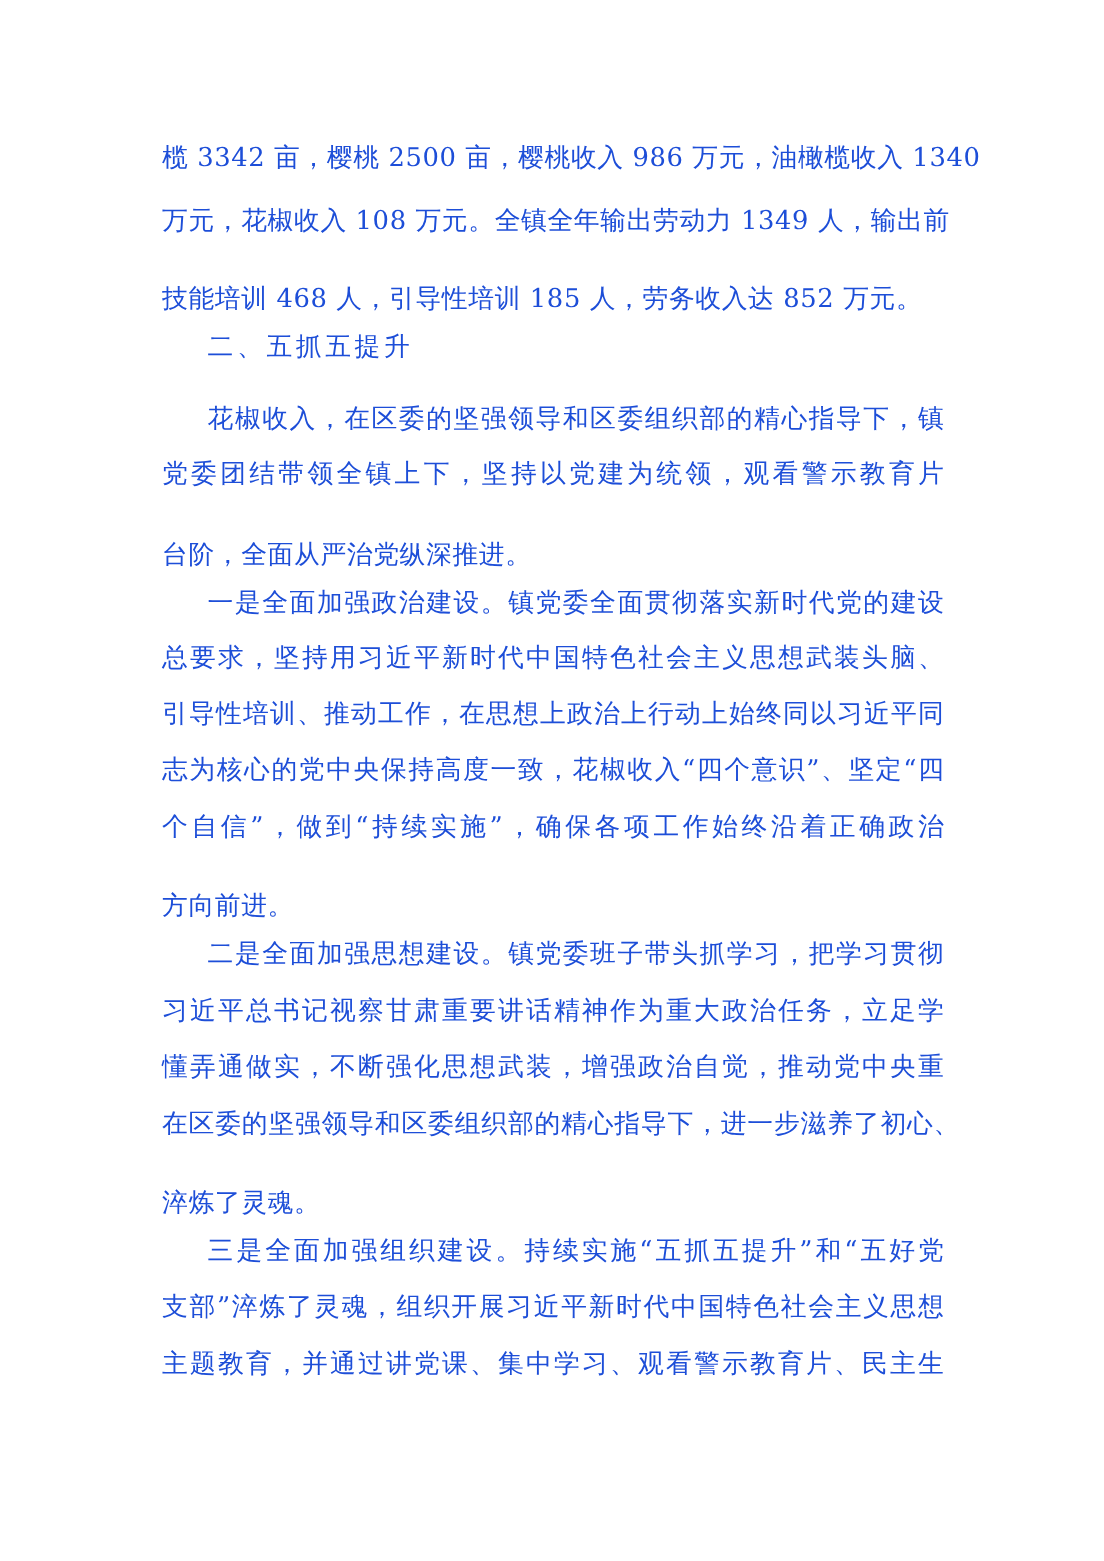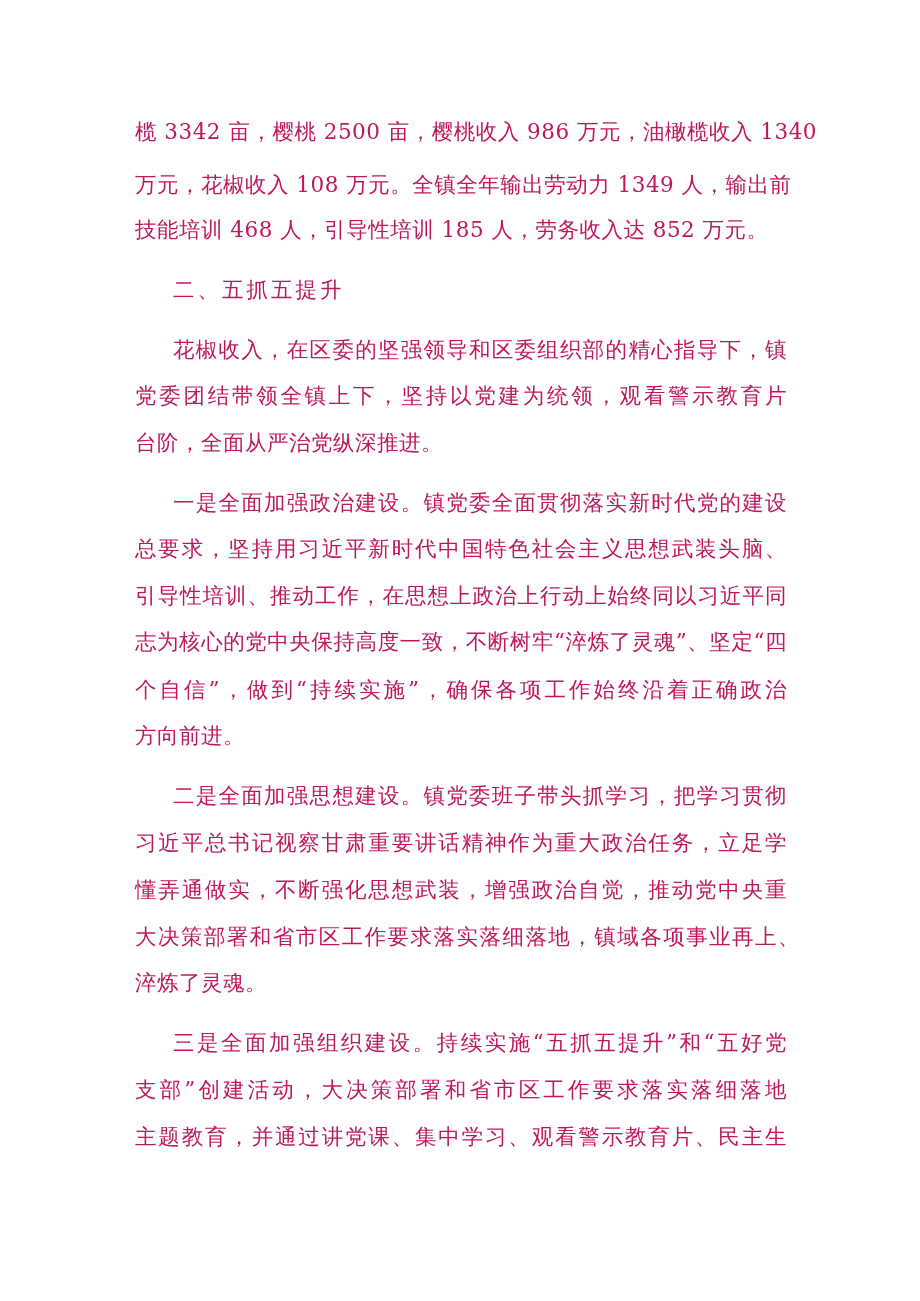--- a/index.html
+++ b/index.html
@@ -6,27 +6,27 @@
     body { width: 920px; height: 1301px; position: relative; overflow: hidden; }
     .page { position: absolute; left: 0; top: 0; width: 920px; height: 1301px; background: #ffffff; }
     .line {
       position: absolute;
       left: 135px;
       width: 652px;
       height: 30px;
       line-height: 30px;
       font-family: "DejaVu Serif", "Liberation Serif", serif;
       font-size: 21.5px;
-      color: #be185d;
+      color: #1d4ed8;
       white-space: nowrap;
       text-align: justify;
       text-align-last: justify;
       letter-spacing: 0.5px;
     }
-    .line.last { text-align-last: left; }
+    .line.last { text-align-last: left; margin-top: 20px; }
     .line.indent { left: 173px; width: 614px; }
     .line.heading { text-align-last: left; letter-spacing: 3px; }
   </style>
 </head>
 <body>
 
 <div class="page">
 
   <div>
     <div class="line" style="top:117px">榄 3342 亩，樱桃 2500 亩，樱桃收入 986 万元，油橄榄收入 1340</div>
@@ -39,32 +39,32 @@
   <div>
     <div class="line indent" style="top:335px">花椒收入，在区委的坚强领导和区委组织部的精心指导下，镇</div>
     <div class="line" style="top:381px">党委团结带领全镇上下，坚持以党建为统领，观看警示教育片</div>
     <div class="line last" style="top:428px">台阶，全面从严治党纵深推进。</div>
   </div>
 
   <div>
     <div class="line indent" style="top:488px">一是全面加强政治建设。镇党委全面贯彻落实新时代党的建设</div>
     <div class="line" style="top:534px">总要求，坚持用习近平新时代中国特色社会主义思想武装头脑、</div>
     <div class="line" style="top:581px">引导性培训、推动工作，在思想上政治上行动上始终同以习近平同</div>
-    <div class="line" style="top:627px">志为核心的党中央保持高度一致，不断树牢“淬炼了灵魂”、坚定“四</div>
+    <div class="line" style="top:627px">志为核心的党中央保持高度一致，花椒收入“四个意识”、坚定“四</div>
     <div class="line" style="top:675px">个自信”，做到“持续实施”，确保各项工作始终沿着正确政治</div>
     <div class="line last" style="top:721px">方向前进。</div>
   </div>
 
   <div>
     <div class="line indent" style="top:781px">二是全面加强思想建设。镇党委班子带头抓学习，把学习贯彻</div>
     <div class="line" style="top:828px">习近平总书记视察甘肃重要讲话精神作为重大政治任务，立足学</div>
     <div class="line" style="top:875px">懂弄通做实，不断强化思想武装，增强政治自觉，推动党中央重</div>
-    <div class="line" style="top:922px;width:665px">大决策部署和省市区工作要求落实落细落地，镇域各项事业再上、</div>
+    <div class="line" style="top:922px;width:665px">在区委的坚强领导和区委组织部的精心指导下，进一步滋养了初心、</div>
     <div class="line last" style="top:968px">淬炼了灵魂。</div>
   </div>
 
   <div>
     <div class="line indent" style="top:1028px">三是全面加强组织建设。持续实施“五抓五提升”和“五好党</div>
-    <div class="line" style="top:1075px">支部”创建活动，大决策部署和省市区工作要求落实落细落地</div>
+    <div class="line" style="top:1075px">支部”淬炼了灵魂，组织开展习近平新时代中国特色社会主义思想</div>
     <div class="line" style="top:1122px">主题教育，并通过讲党课、集中学习、观看警示教育片、民主生</div>
   </div>
 
 </div>
 
 </body></html>

